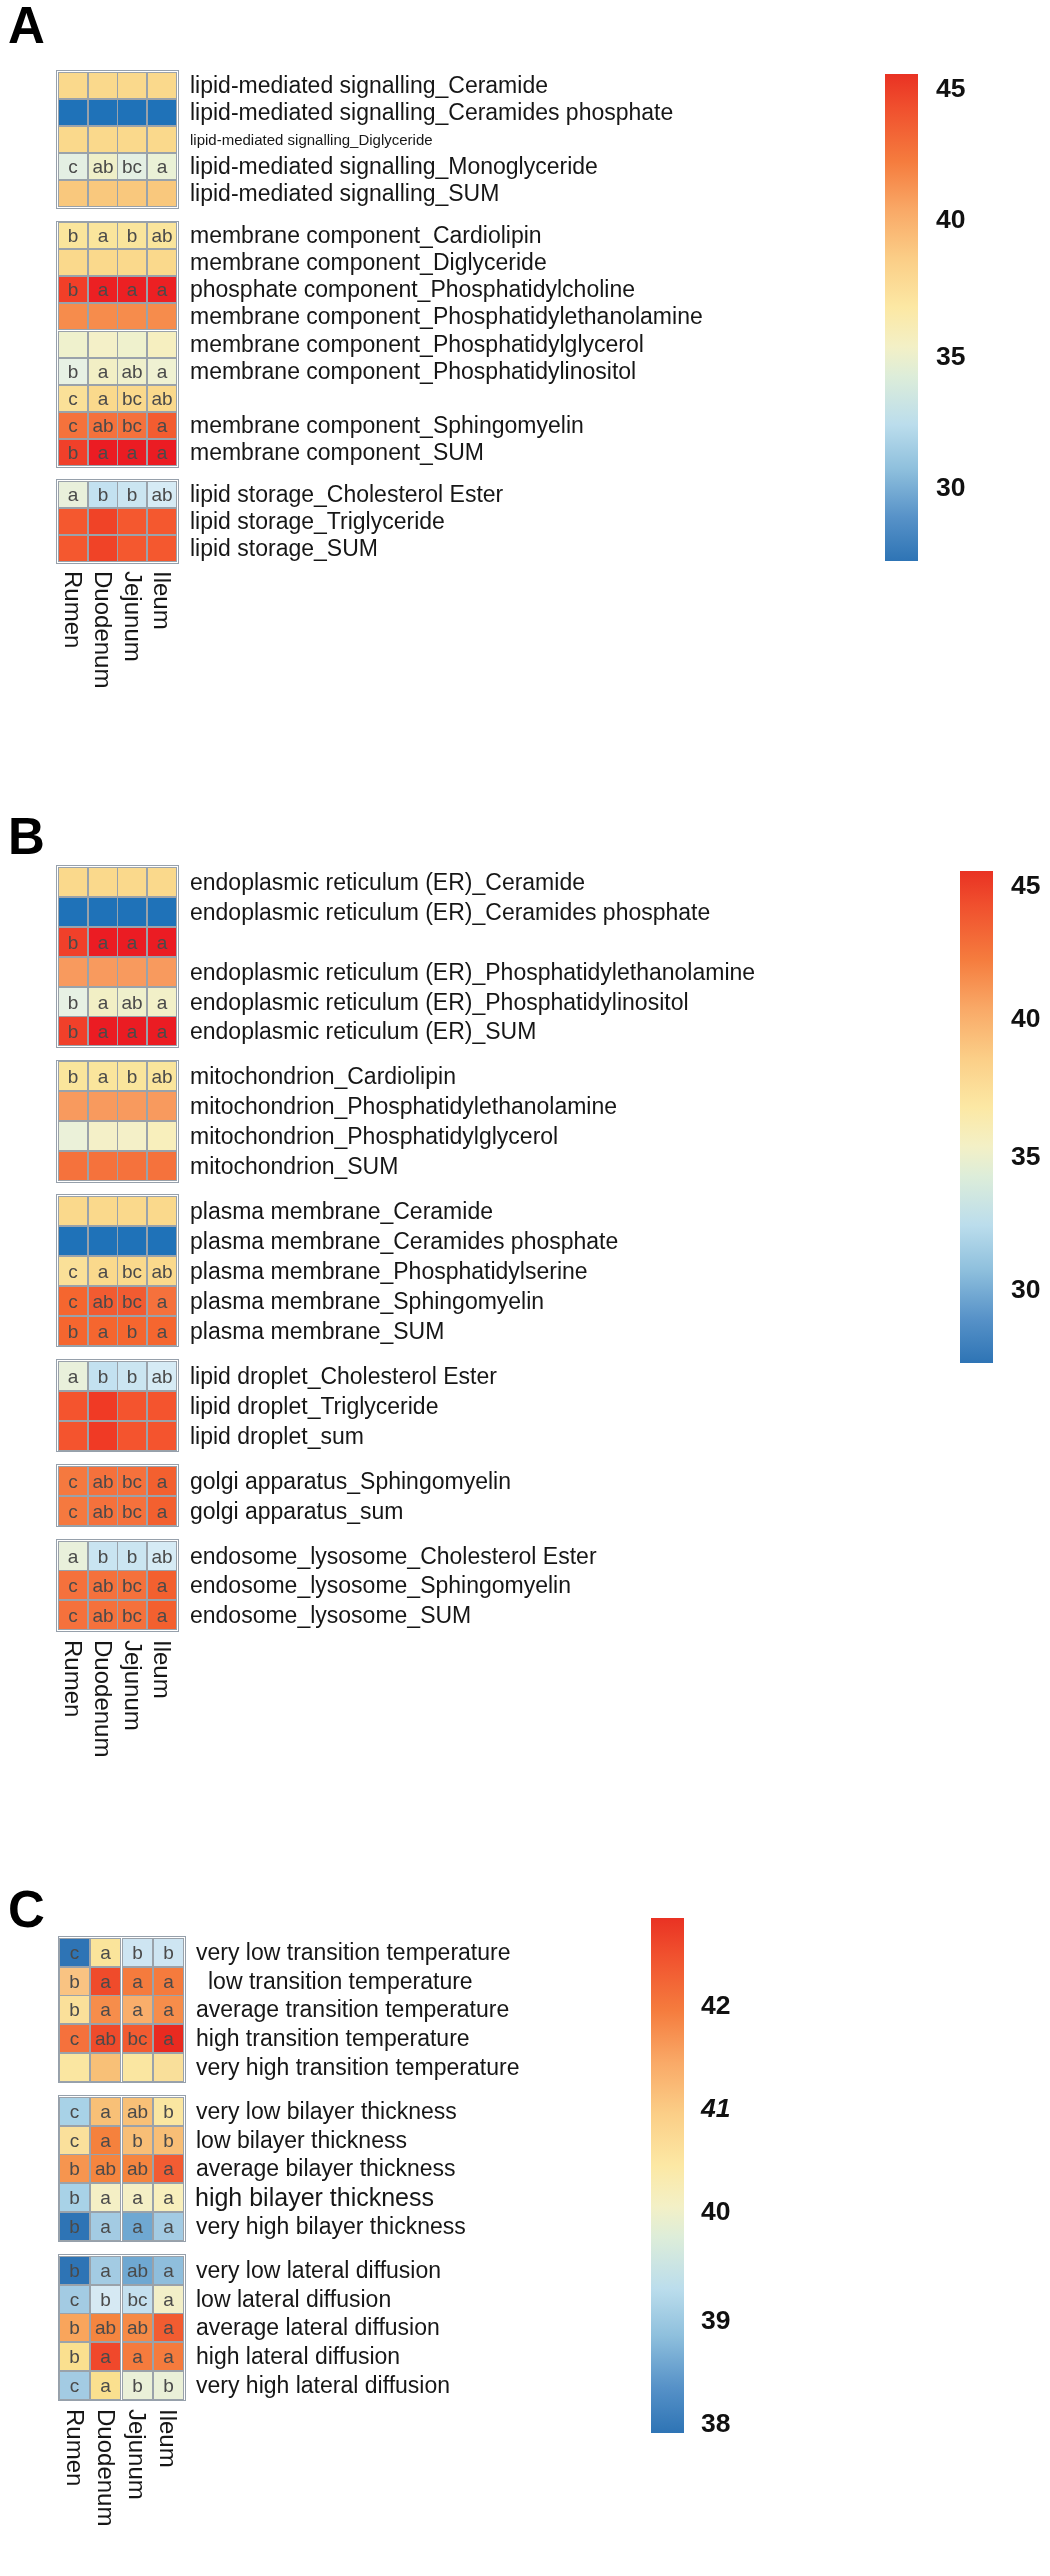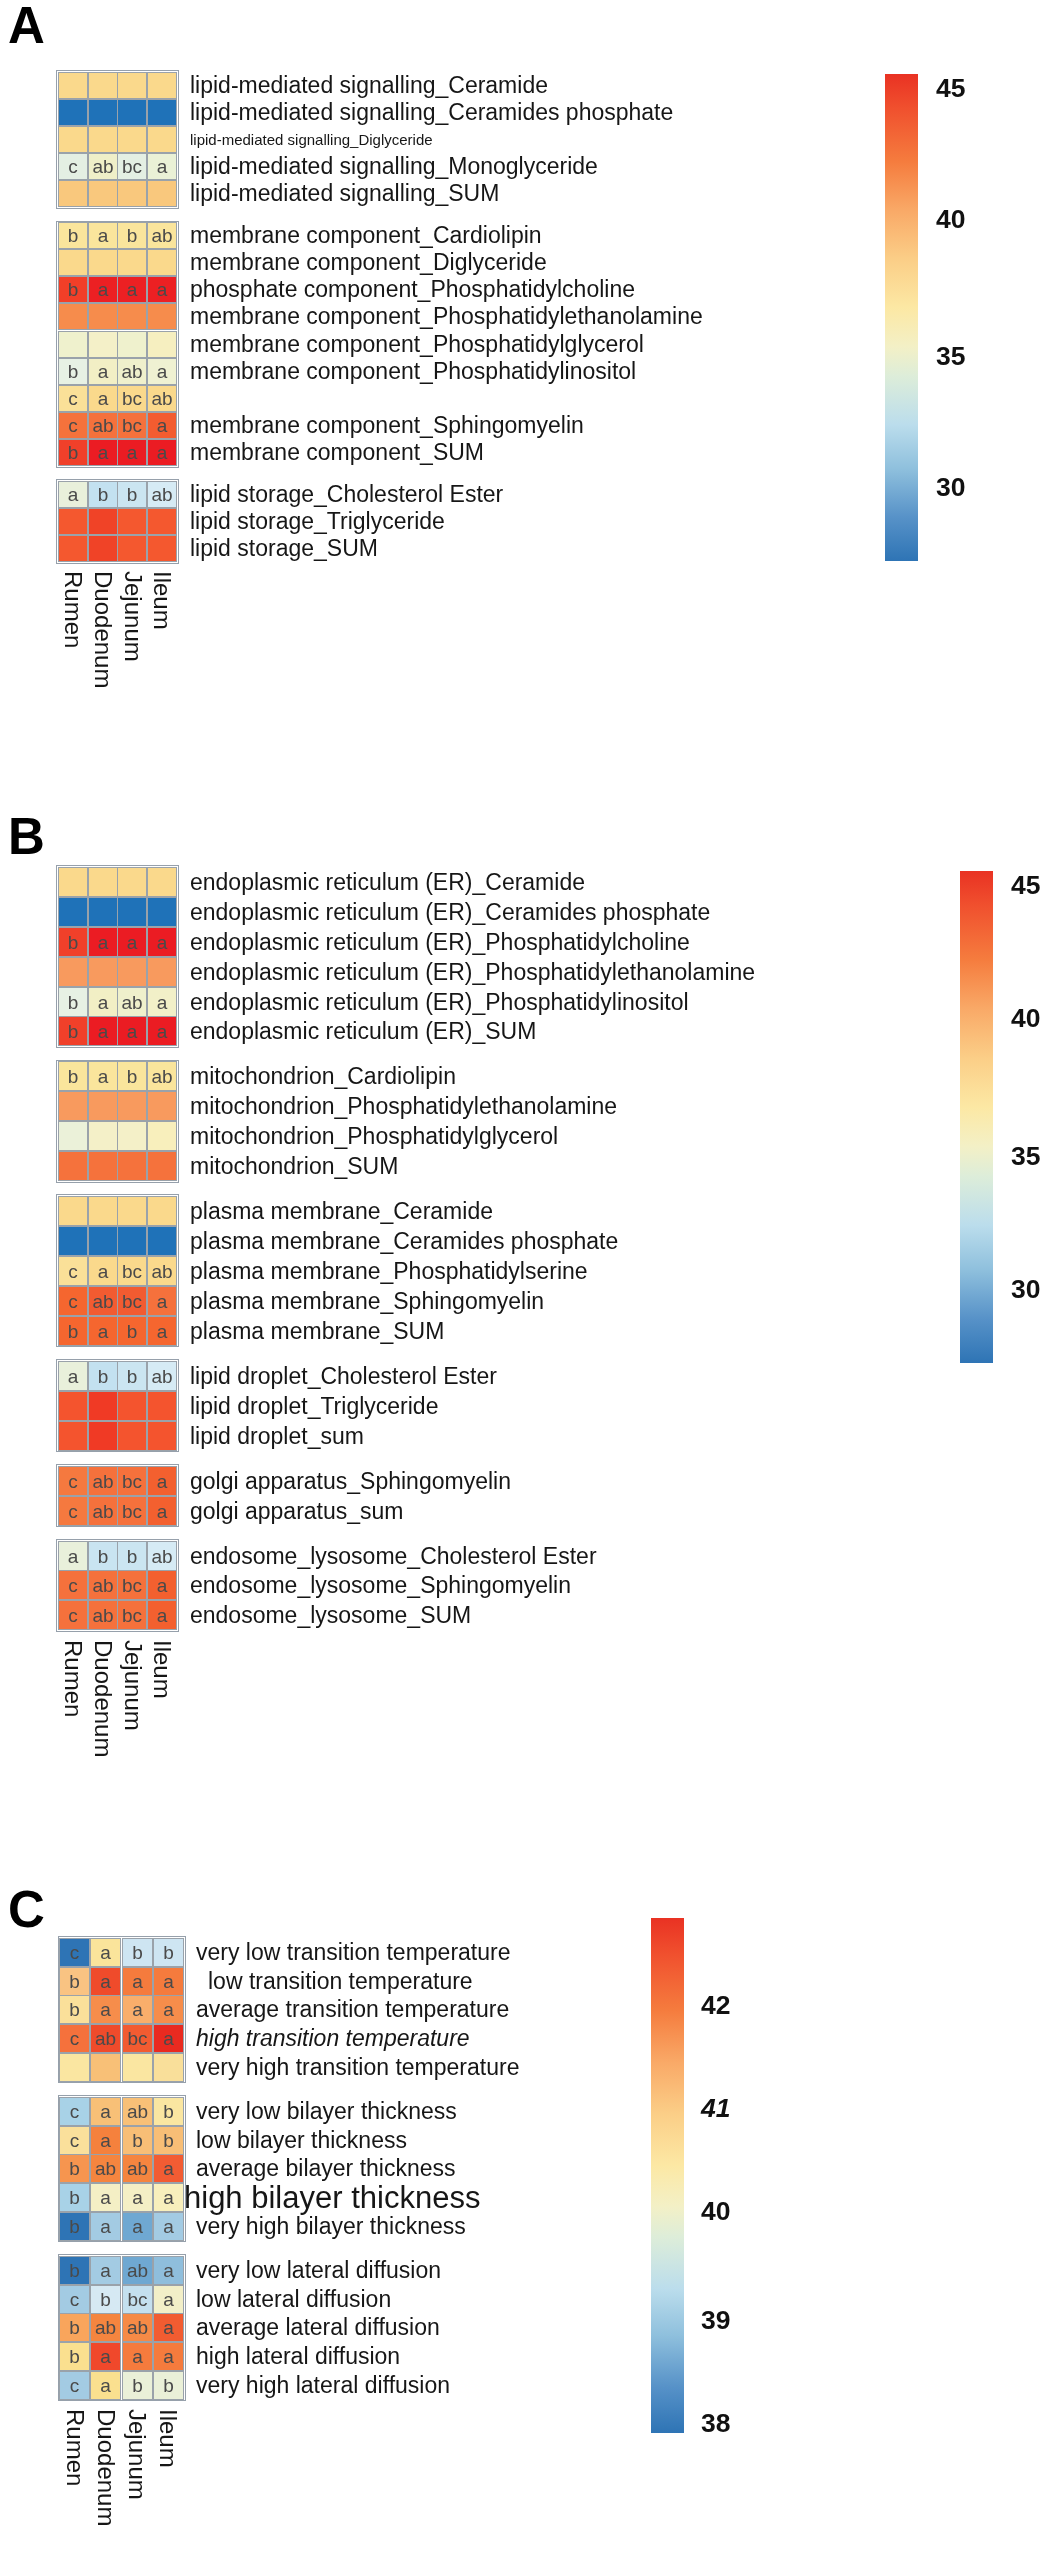--- a/index.html
+++ b/index.html
@@ -199,21 +199,20 @@
     </div>
     <div class="abs heatmap-cell" style="left: 88px; top: 927px; width: 30px; height: 30px; background: rgb(235, 28, 35);">
       <span>a</span>
     </div>
     <div class="abs heatmap-cell" style="left: 117px; top: 927px; width: 30px; height: 30px; background: rgb(235, 28, 35);">
       <span>a</span>
     </div>
     <div class="abs heatmap-cell" style="left: 147px; top: 927px; width: 30px; height: 30px; background: rgb(235, 28, 35);">
       <span>a</span>
     </div>
-    <div class="abs row-label" style="left: 190px; top: 927px; height: 30px; line-height: 30px; font-size: 23px;">endoplasmic reticulum (ER)_Phosphatidylcholine</div>
     <div class="abs heatmap-cell" style="left: 58px; top: 957px; width: 30px; height: 30px; background: rgb(248, 154, 94);"></div>
     <div class="abs heatmap-cell" style="left: 88px; top: 957px; width: 30px; height: 30px; background: rgb(248, 154, 94);"></div>
     <div class="abs heatmap-cell" style="left: 117px; top: 957px; width: 30px; height: 30px; background: rgb(248, 154, 94);"></div>
     <div class="abs heatmap-cell" style="left: 147px; top: 957px; width: 30px; height: 30px; background: rgb(248, 154, 94);"></div>
     <div class="abs row-label" style="left: 190px; top: 957px; height: 30px; line-height: 30px; font-size: 23px;">endoplasmic reticulum (ER)_Phosphatidylethanolamine</div>
     <div class="abs heatmap-cell" style="left: 58px; top: 987px; width: 30px; height: 30px; background: rgb(231, 241, 228);">
       <span>b</span>
     </div>
     <div class="abs heatmap-cell" style="left: 88px; top: 987px; width: 30px; height: 30px; background: rgb(242, 239, 197);">
       <span>a</span>
@@ -463,21 +462,21 @@
     </div>
     <div class="abs heatmap-cell" style="left: 90px; top: 2024px; width: 31px; height: 29px; background: rgb(239, 75, 43);">
       <span>ab</span>
     </div>
     <div class="abs heatmap-cell" style="left: 122px; top: 2024px; width: 31px; height: 29px; background: rgb(242, 91, 49);">
       <span>bc</span>
     </div>
     <div class="abs heatmap-cell" style="left: 153px; top: 2024px; width: 31px; height: 29px; background: rgb(233, 42, 32);">
       <span>a</span>
     </div>
-    <div class="abs row-label" style="left: 196px; top: 2024px; height: 29px; line-height: 29px; font-size: 23px; font-style: italic;">high transition temperature</div>
+    <div class="abs row-label" style="left: 196px; top: 2024px; height: 29px; line-height: 29px; font-size: 23px;">high transition temperature</div>
     <div class="abs heatmap-cell" style="left: 59px; top: 2053px; width: 31px; height: 29px; background: rgb(250, 230, 161);"></div>
     <div class="abs heatmap-cell" style="left: 90px; top: 2053px; width: 31px; height: 29px; background: rgb(248, 192, 119);"></div>
     <div class="abs heatmap-cell" style="left: 122px; top: 2053px; width: 31px; height: 29px; background: rgb(250, 230, 161);"></div>
     <div class="abs heatmap-cell" style="left: 153px; top: 2053px; width: 31px; height: 29px; background: rgb(249, 223, 154);"></div>
     <div class="abs row-label" style="left: 196px; top: 2053px; height: 29px; line-height: 29px; font-size: 23px;">very high transition temperature</div>
     <div class="abs group-frame" style="left: 58px; top: 2095px; width: 128px; height: 147px;"></div>
     <div class="abs heatmap-cell" style="left: 59px; top: 2097px; width: 31px; height: 29px; background: rgb(168, 210, 231);">
       <span>c</span>
     </div>
     <div class="abs heatmap-cell" style="left: 90px; top: 2097px; width: 31px; height: 29px; background: rgb(248, 192, 119);">
@@ -521,21 +520,21 @@
     </div>
     <div class="abs heatmap-cell" style="left: 90px; top: 2183px; width: 31px; height: 29px; background: rgb(244, 239, 197);">
       <span>a</span>
     </div>
     <div class="abs heatmap-cell" style="left: 122px; top: 2183px; width: 31px; height: 29px; background: rgb(244, 239, 197);">
       <span>a</span>
     </div>
     <div class="abs heatmap-cell" style="left: 153px; top: 2183px; width: 31px; height: 29px; background: rgb(248, 239, 188);">
       <span>a</span>
     </div>
-    <div class="abs row-label" style="left: 184px; top: 2183px; height: 29px; line-height: 29px; font-size: 31px;">high bilayer thickness</div>
+    <div class="abs row-label" style="left: 195px; top: 2183px; height: 29px; line-height: 29px; font-size: 25px;">high bilayer thickness</div>
     <div class="abs heatmap-cell" style="left: 59px; top: 2212px; width: 31px; height: 29px; background: rgb(46, 116, 181);">
       <span>b</span>
     </div>
     <div class="abs heatmap-cell" style="left: 90px; top: 2212px; width: 31px; height: 29px; background: rgb(163, 203, 227);">
       <span>a</span>
     </div>
     <div class="abs heatmap-cell" style="left: 122px; top: 2212px; width: 31px; height: 29px; background: rgb(111, 168, 210);">
       <span>a</span>
     </div>
     <div class="abs heatmap-cell" style="left: 153px; top: 2212px; width: 31px; height: 29px; background: rgb(163, 203, 227);">

